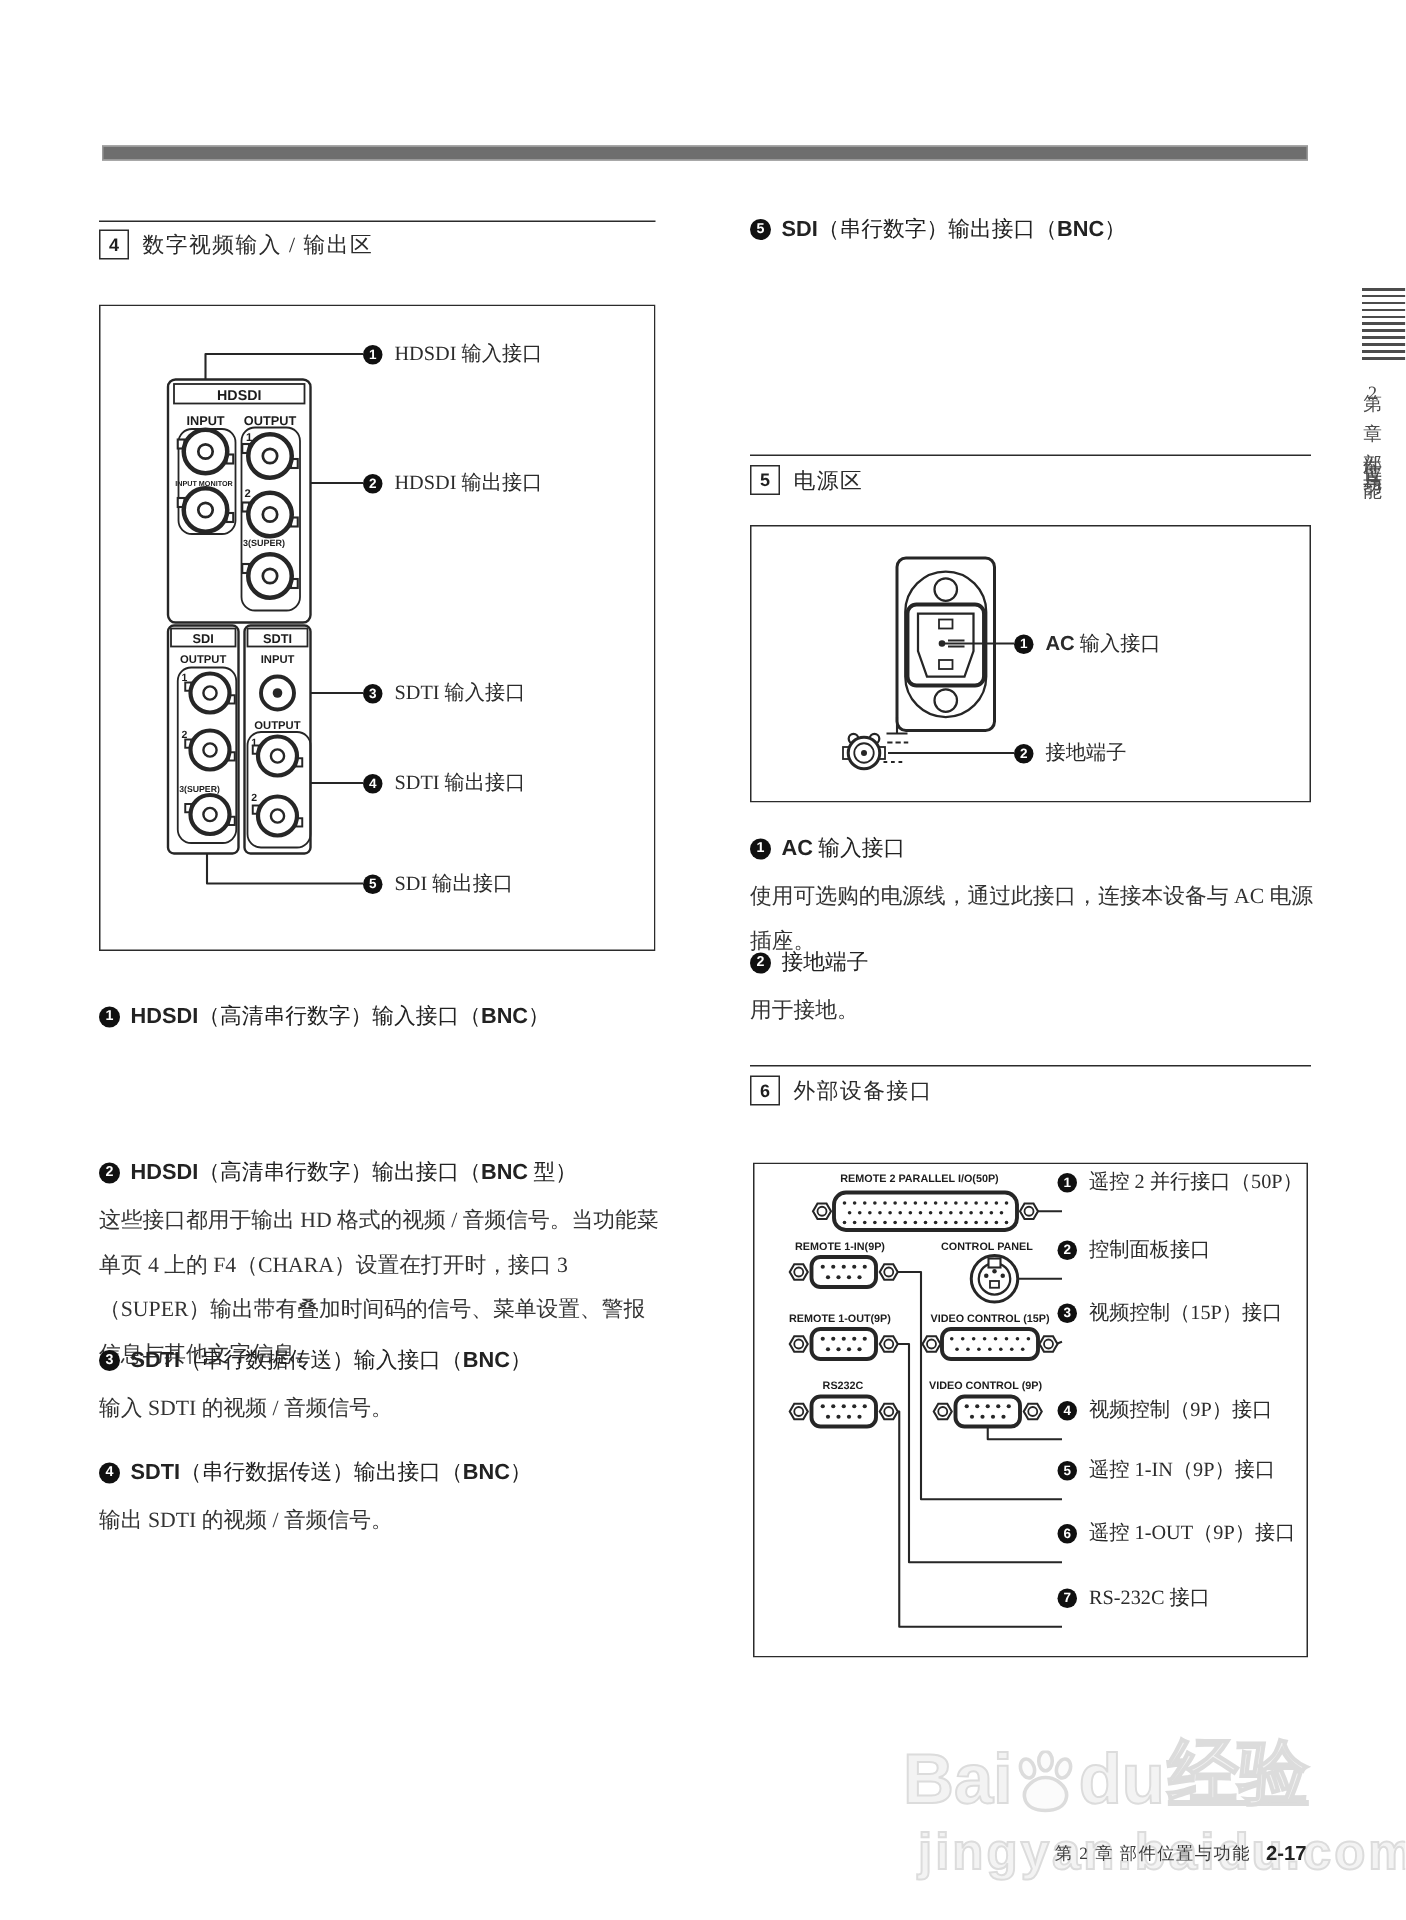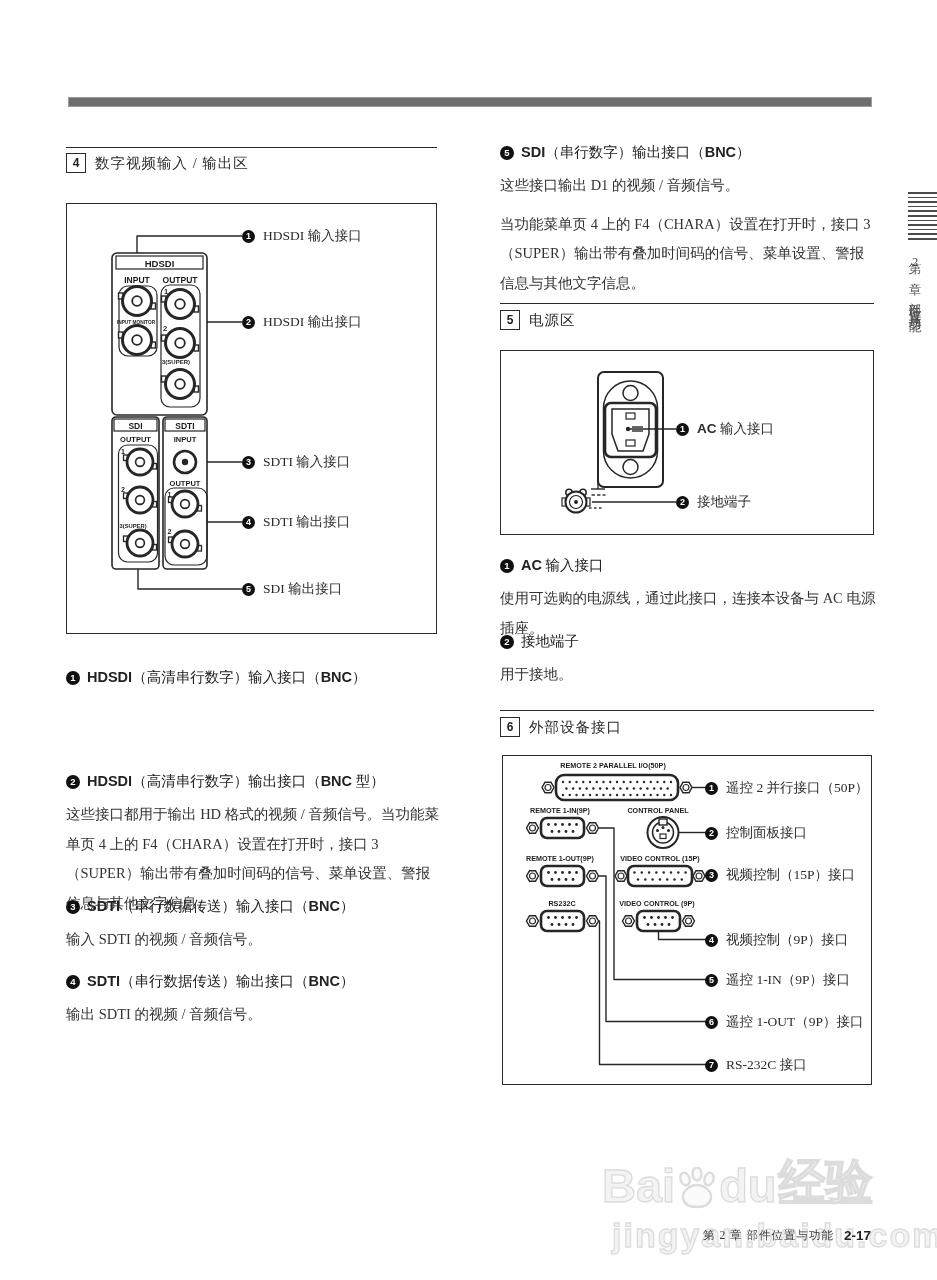--- a/index.html
+++ b/index.html
@@ -197,24 +197,20 @@
     <div class="body">
         <p>输出 SDTI 的视频 / 音频信号。</p>
       </div>
   </div>
 
   <div class="item" style="left:500px;top:143px;">
     <div class="head">
       <span class="cnum">5</span>
       <span><span class="bld">SDI</span><span>（串行数字）输出接口（</span><span class="bld">BNC</span><span>）</span></span>
     </div>
-    <div class="body">
-      <p>这些接口输出 D1 的视频 / 音频信号。</p>
-      <p style="margin-top:9px;">当功能菜单页 4 上的 F4（CHARA）设置在打开时，接口 3（SUPER）输出带有叠加时间码的信号、菜单设置、警报信息与其他文字信息。</p>
-    </div>
   </div>
 
   <div class="hr" style="left:500px;top:303px;width:374px;"></div>
   <div class="sec-head" style="left:500px;top:310px;">
     <span class="sec-num">5</span>
     <span class="sec-title">电源区</span>
   </div>
 
   <div class="diagram" style="left:500px;top:350px;width:374px;height:185px;">
     <svg width="374" height="185" viewBox="0 0 374 185">
@@ -287,21 +283,21 @@
         <p>用于接地。</p>
       </div>
   </div>
 
   <div class="hr" style="left:500px;top:710px;width:374px;"></div>
   <div class="sec-head" style="left:500px;top:717px;">
     <span class="sec-num">6</span>
     <span class="sec-title">外部设备接口</span>
   </div>
 
-  <div class="diagram" style="left:502px;top:755px;width:430px;height:330px;text-decoration:underline;">
+  <div class="diagram" style="left:502px;top:775px;width:430px;height:330px;text-decoration:underline;">
     <svg width="370" height="330" viewBox="0 0 370 330">
       <defs>
         <g id="nut">
           <polygon points="6,0 3,5.2 -3,5.2 -6,0 -3,-5.2 3,-5.2" fill="#fff" stroke="#262626" stroke-width="1.4"></polygon>
           <circle r="3" fill="#fff" stroke="#262626" stroke-width="1.2"></circle>
         </g>
         <g id="db9">
           <use href="#nut" transform="translate(-8.5,10)"></use>
           <use href="#nut" transform="translate(51.5,10)"></use>
           <rect x="0" y="0" width="43" height="20" rx="6" fill="#fff" stroke="#262626" stroke-width="2.6"></rect>

